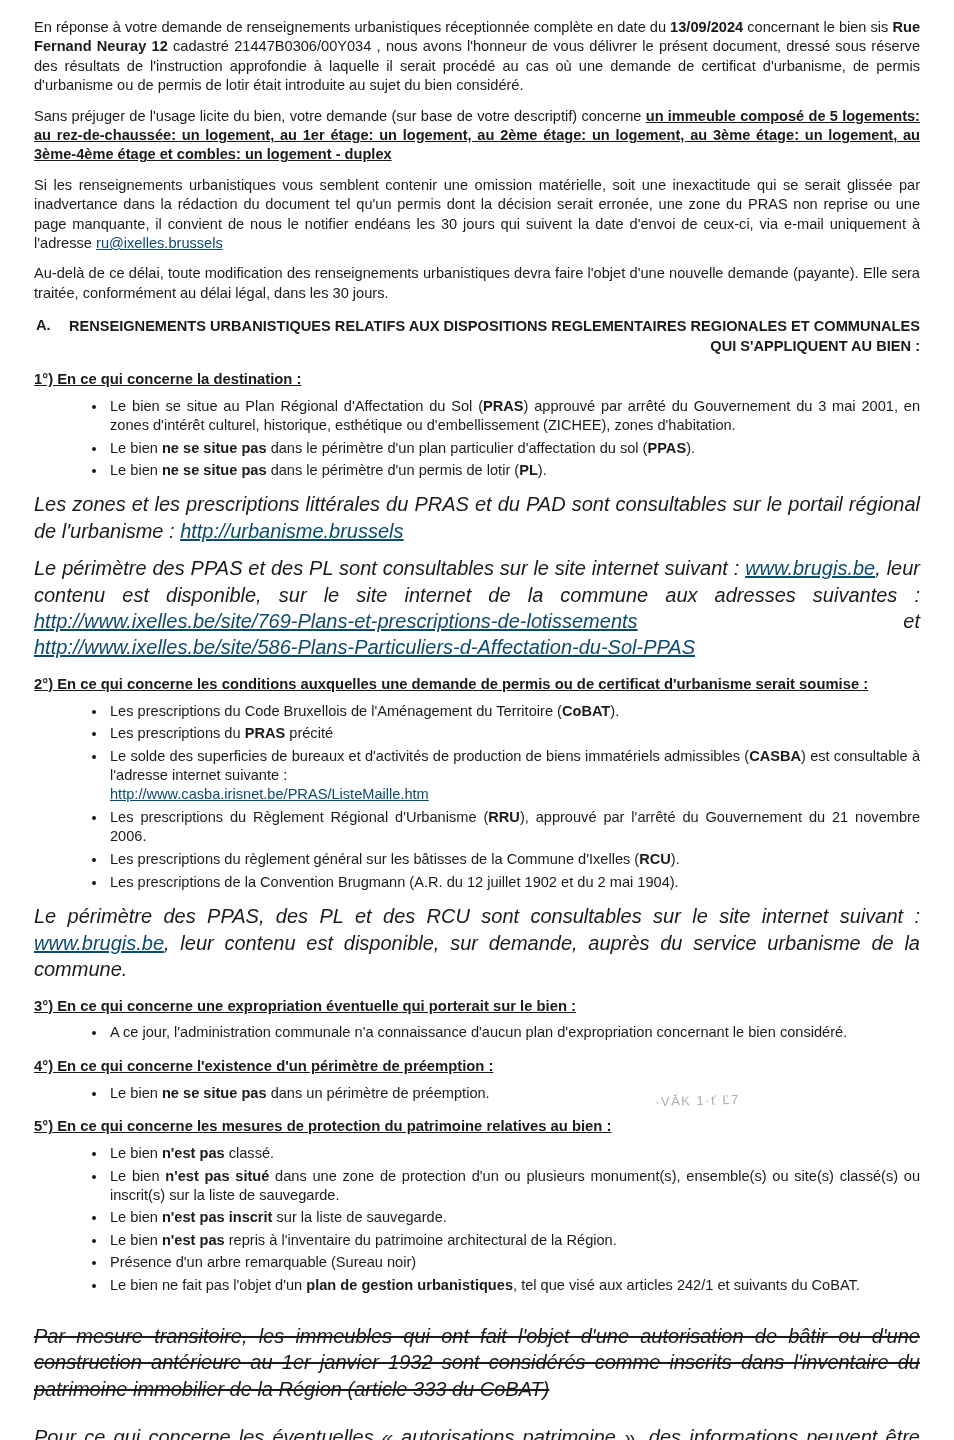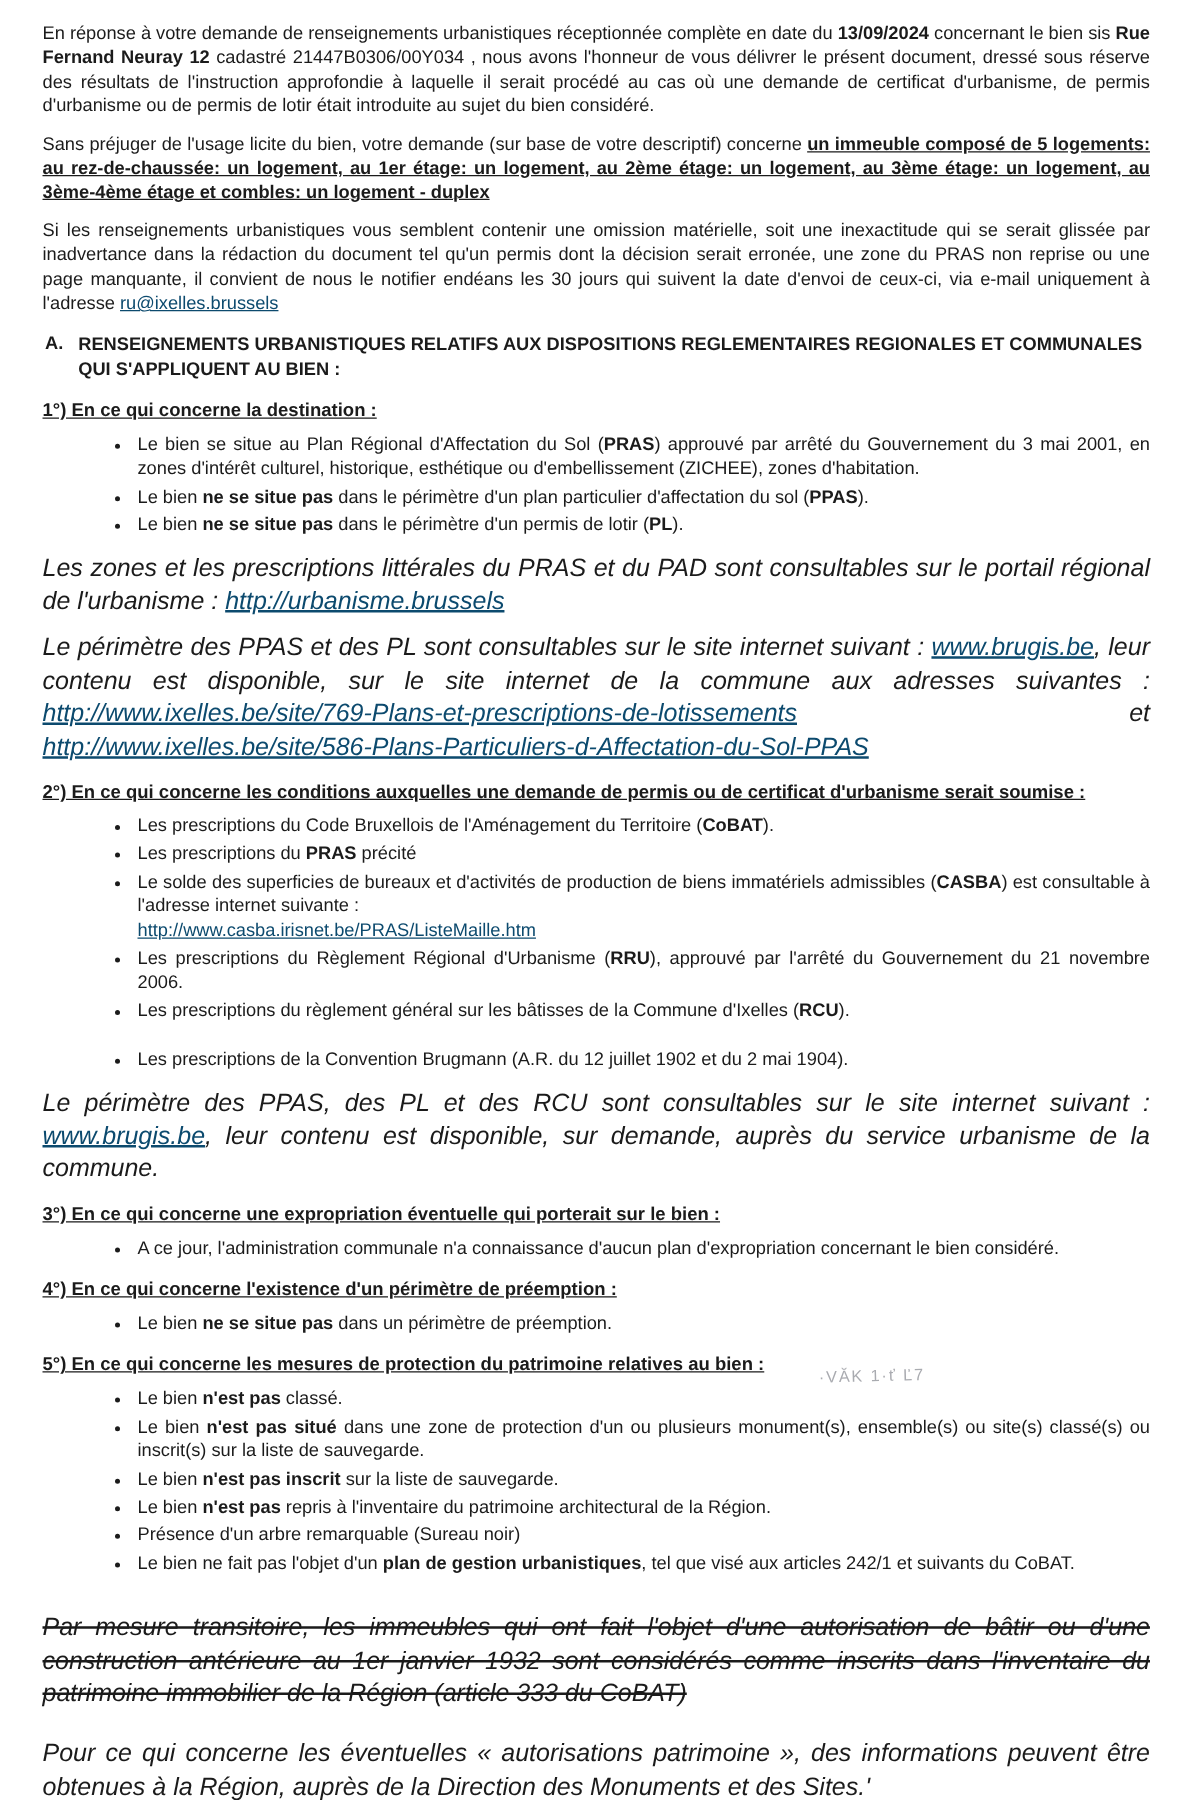--- a/index.html
+++ b/index.html
@@ -53,21 +53,21 @@
   .section-a .letter {
     font-weight: bold;
     font-size: 14.6px;
     flex: 0 0 auto;
     padding-left: 2px;
   }
   .section-a .txt {
     font-weight: bold;
     font-size: 14.6px;
     line-height: 1.32;
-    text-align: left;
+    text-align: right;
   }
 
   .numbered {
     font-weight: bold;
     font-size: 14.8px;
     text-decoration: underline;
     margin: 14px 0 7px 0;
     line-height: 1.35;
     text-align: left;
   }
@@ -122,20 +122,21 @@
   </p>
 
   <p class="para">
     <span>Sans préjuger de l'usage licite du bien, votre demande (sur base de votre descriptif) concerne </span><span class="ul-b">un immeuble composé de 5 logements: au rez-de-chaussée: un logement, au 1er étage: un logement, au 2ème étage: un logement, au 3ème étage: un logement, au 3ème-4ème étage et combles: un logement - duplex</span>
   </p>
 
   <p class="para">
     <span>Si les renseignements urbanistiques vous semblent contenir une omission matérielle, soit une inexactitude qui se serait glissée par inadvertance dans la rédaction du document tel qu'un permis dont la décision serait erronée, une zone du PRAS non reprise ou une page manquante, il convient de nous le notifier endéans les 30 jours qui suivent la date d'envoi de ceux-ci, via e-mail uniquement à l'adresse </span><span class="link">ru@ixelles.brussels</span>
   </p>
 
+  <p class="para">Au-delà de ce délai, toute modification des renseignements urbanistiques devra faire l'objet d'une nouvelle demande (payante). Elle sera traitée, conformément au délai légal, dans les 30 jours.</p>
 
   <div class="section-a">
     <span class="letter">A.</span>
     <span class="txt">RENSEIGNEMENTS URBANISTIQUES RELATIFS AUX DISPOSITIONS REGLEMENTAIRES REGIONALES ET COMMUNALES QUI S'APPLIQUENT AU BIEN :</span>
   </div>
 
   <p class="numbered">1°) En ce qui concerne la destination :</p>
   <ul class="bullets">
     <li>
       <span>Le bien se situe au Plan Régional d'Affectation du Sol (</span><b>PRAS</b><span>) approuvé par arrêté du Gouvernement du 3 mai 2001, en zones d'intérêt culturel, historique, esthétique ou d'embellissement (ZICHEE), zones d'habitation.</span>
@@ -167,21 +168,21 @@
     <li>
       <span>Le solde des superficies de bureaux et d'activités de production de biens immatériels admissibles (</span><b>CASBA</b><span>) est consultable à l'adresse internet suivante :</span><br>
       <span class="link">http://www.casba.irisnet.be/PRAS/ListeMaille.htm</span>
     </li>
     <li>
       <span>Les prescriptions du Règlement Régional d'Urbanisme (</span><b>RRU</b><span>), approuvé par l'arrêté du Gouvernement du 21 novembre 2006.</span>
     </li>
     <li>
       <span>Les prescriptions du règlement général sur les bâtisses de la Commune d'Ixelles (</span><b>RCU</b><span>).</span>
     </li>
-    <li style="margin-top:20px;">
+    <li style="margin-top:4px;">
       <span>Les prescriptions de la Convention Brugmann (A.R. du 12 juillet 1902 et du 2 mai 1904).</span>
     </li>
   </ul>
 
 
   <p class="note">
     <span>Le périmètre des PPAS, des PL et des RCU sont consultables sur le site internet suivant : </span><span class="link">www.brugis.be</span><span>, leur contenu est disponible, sur demande, auprès du service urbanisme de la commune.</span>
   </p>
 
   <p class="numbered">3°) En ce qui concerne une expropriation éventuelle qui porterait sur le bien :</p>

